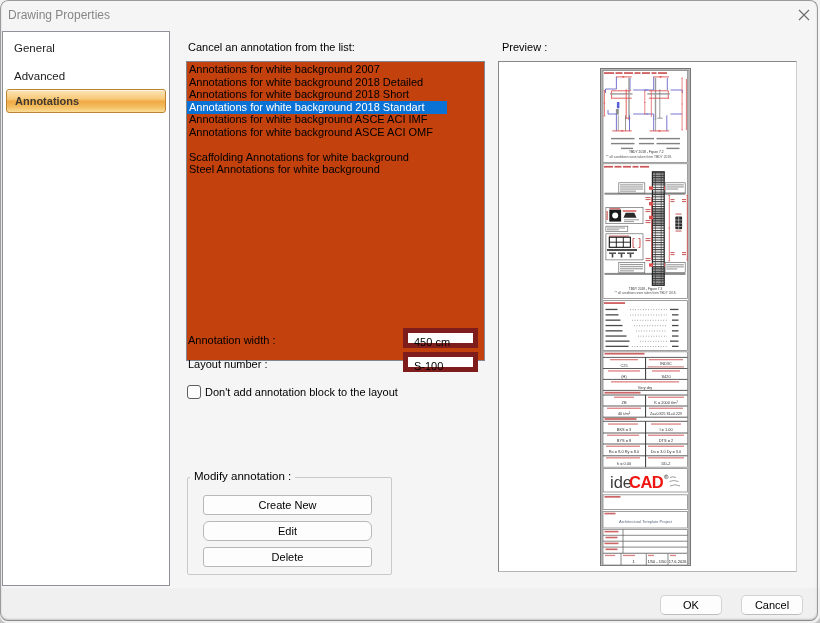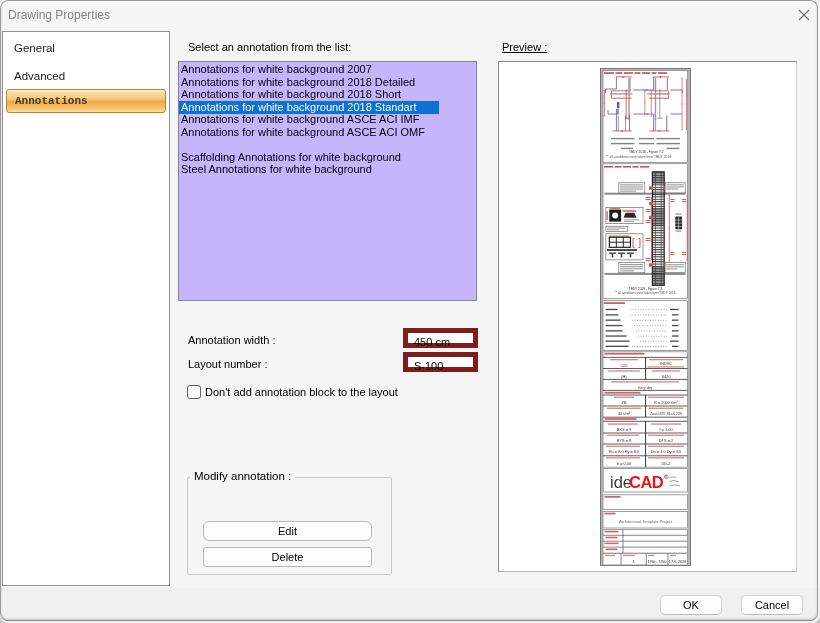--- a/index.html
+++ b/index.html
@@ -10,24 +10,24 @@
   .winborder{position:absolute;left:0;top:0;width:818px;height:621px;border:1px solid #9b9b9b;
        border-bottom-color:#8a8a8a;border-radius:8px;z-index:50;pointer-events:none;
        box-shadow:inset 0 -1px 2px rgba(0,0,0,0.18);}
   .title{position:absolute;left:8px;top:8px;font-size:12px;color:#868686;}
   .closex{position:absolute;left:794px;top:4px;width:20px;height:20px;color:#5a5a5a;}
   .leftpanel{position:absolute;left:2px;top:31px;width:168px;height:555px;background:#fff;border:1px solid #8f9399;}
   .tab{position:absolute;left:14px;font-size:11.5px;color:#1c1c1c;}
   .tabsel{position:absolute;left:6px;top:88.5px;width:160px;height:24px;border-radius:3px;
      border:1px solid #bb8334;
      background:linear-gradient(to bottom,#fde5b8 0%,#f8ca7a 40%,#f0aa45 52%,#f3bc5e 75%,#fcdd96 100%);
-     box-shadow:inset 0 1px 0 rgba(255,255,255,0.6);font-family:Liberation Mono, monospace;}
+     box-shadow:inset 0 1px 0 rgba(255,255,255,0.6);}
   .tabsel span{position:absolute;left:8px;top:5px;font-size:11px;font-weight:bold;color:#3f3a30;}
   .lbl{position:absolute;font-size:11px;color:#000;}
-  .listbox{position:absolute;left:178px;top:61px;width:299px;height:240px;background:#c4b5fd;border:1px solid #82868e;}
+  .listbox{position:absolute;left:186px;top:61px;width:299px;height:300px;background:#c2410c;border:1px solid #82868e;}
   .li{position:absolute;left:2px;font-size:11px;line-height:12.5px;color:#000;white-space:nowrap;}
   .lisel{position:absolute;left:0px;width:259.5px;height:12.8px;background:#0a72d4;color:#fff;font-size:11px;line-height:12.5px;padding-left:2px;white-space:nowrap;}
   .input{position:absolute;background:#fff;border:5px solid #7f1d1d;font-size:11px;color:#000;}
   .input span{position:absolute;left:6px;top:3px;}
   .cb{position:absolute;left:187px;top:385px;width:14px;height:14px;background:#fdfdfd;border:1px solid #5f5f5f;border-radius:3px;}
   .group{position:absolute;left:187px;top:477px;width:205px;height:98px;border:1px solid #c9c9c9;border-radius:2px;}
   .grouplbl{position:absolute;left:190px;top:470px;background:#f5f5f5;padding:0 4px;font-size:11.5px;color:#000;}
   .btn{position:absolute;left:203px;width:169px;height:20px;background:#fdfdfd;border:1px solid #b8b8b8;border-radius:3px;
        font-size:11px;color:#000;text-align:center;line-height:18px;}
   .okbtn{position:absolute;width:62px;height:20px;background:#fdfdfd;border:1px solid #d2d2d2;border-bottom-color:#bdbdbd;border-radius:5px;
@@ -45,21 +45,21 @@
       <path d="M5 6 L15 16 M15 6 L5 16" stroke="#6a6a6a" stroke-width="1.1" fill="none"></path>
     </svg>
 
   <div class="leftpanel"></div>
   <div class="tab" style="top:42px;">General</div>
   <div class="tab" style="top:70px;">Advanced</div>
   <div class="tabsel">
       <span>Annotations</span>
     </div>
 
-  <div class="lbl" style="left:188px;top:41px;">Select an annotation from the list:</div>
+  <div class="lbl" style="left:188px;top:41px;">Cancel an annotation from the list:</div>
   <div class="listbox">
     <div class="li" style="top:1px;">Annotations for white background 2007</div>
     <div class="li" style="top:13.5px;">Annotations for white background 2018 Detailed</div>
     <div class="li" style="top:26px;">Annotations for white background 2018 Short</div>
     <div class="lisel" style="top:39px;">Annotations for white background 2018 Standart</div>
     <div class="li" style="top:51px;">Annotations for white background ASCE ACI IMF</div>
     <div class="li" style="top:63.5px;">Annotations for white background ASCE ACI OMF</div>
     <div class="li" style="top:88.5px;">Scaffolding Annotations for white background</div>
     <div class="li" style="top:101px;">Steel Annotations for white background</div>
   </div>
@@ -71,24 +71,25 @@
   <div class="lbl" style="left:188px;top:358px;">Layout number :</div>
   <div class="input" style="left:403px;top:352px;width:75px;height:20px;">
       <span>S-100</span>
     </div>
 
   <div class="cb"></div>
   <div class="lbl" style="left:205px;top:386px;">Don't add annotation block to the layout</div>
 
   <div class="group"></div>
   <div class="grouplbl">Modify annotation :</div>
+  <div class="btn" style="top:495px;">Create New</div>
   <div class="btn" style="top:521px;border-radius:6px;">Edit</div>
   <div class="btn" style="top:547px;">Delete</div>
 
-  <div class="lbl" style="left:502px;top:41px;text-decoration:underline;">Preview :</div>
+  <div class="lbl" style="left:502px;top:41px;">Preview :</div>
   <div class="preview">
     <svg width="297" height="509" viewBox="0 0 297 509" font-family="Liberation Sans, sans-serif">
       <defs>
         <pattern id="lad" x="0" y="0" width="4" height="2.4" patternUnits="userSpaceOnUse">
           <rect x="0" y="0" width="4" height="1" fill="#333"></rect>
         </pattern>
       </defs>
 
       <rect x="101.5" y="6.5" width="90" height="497" fill="#ffffff" stroke="#777" stroke-width="1"></rect>
       <rect x="103" y="8" width="87" height="494" fill="none" stroke="#8f8f8f" stroke-width="1.3"></rect>

